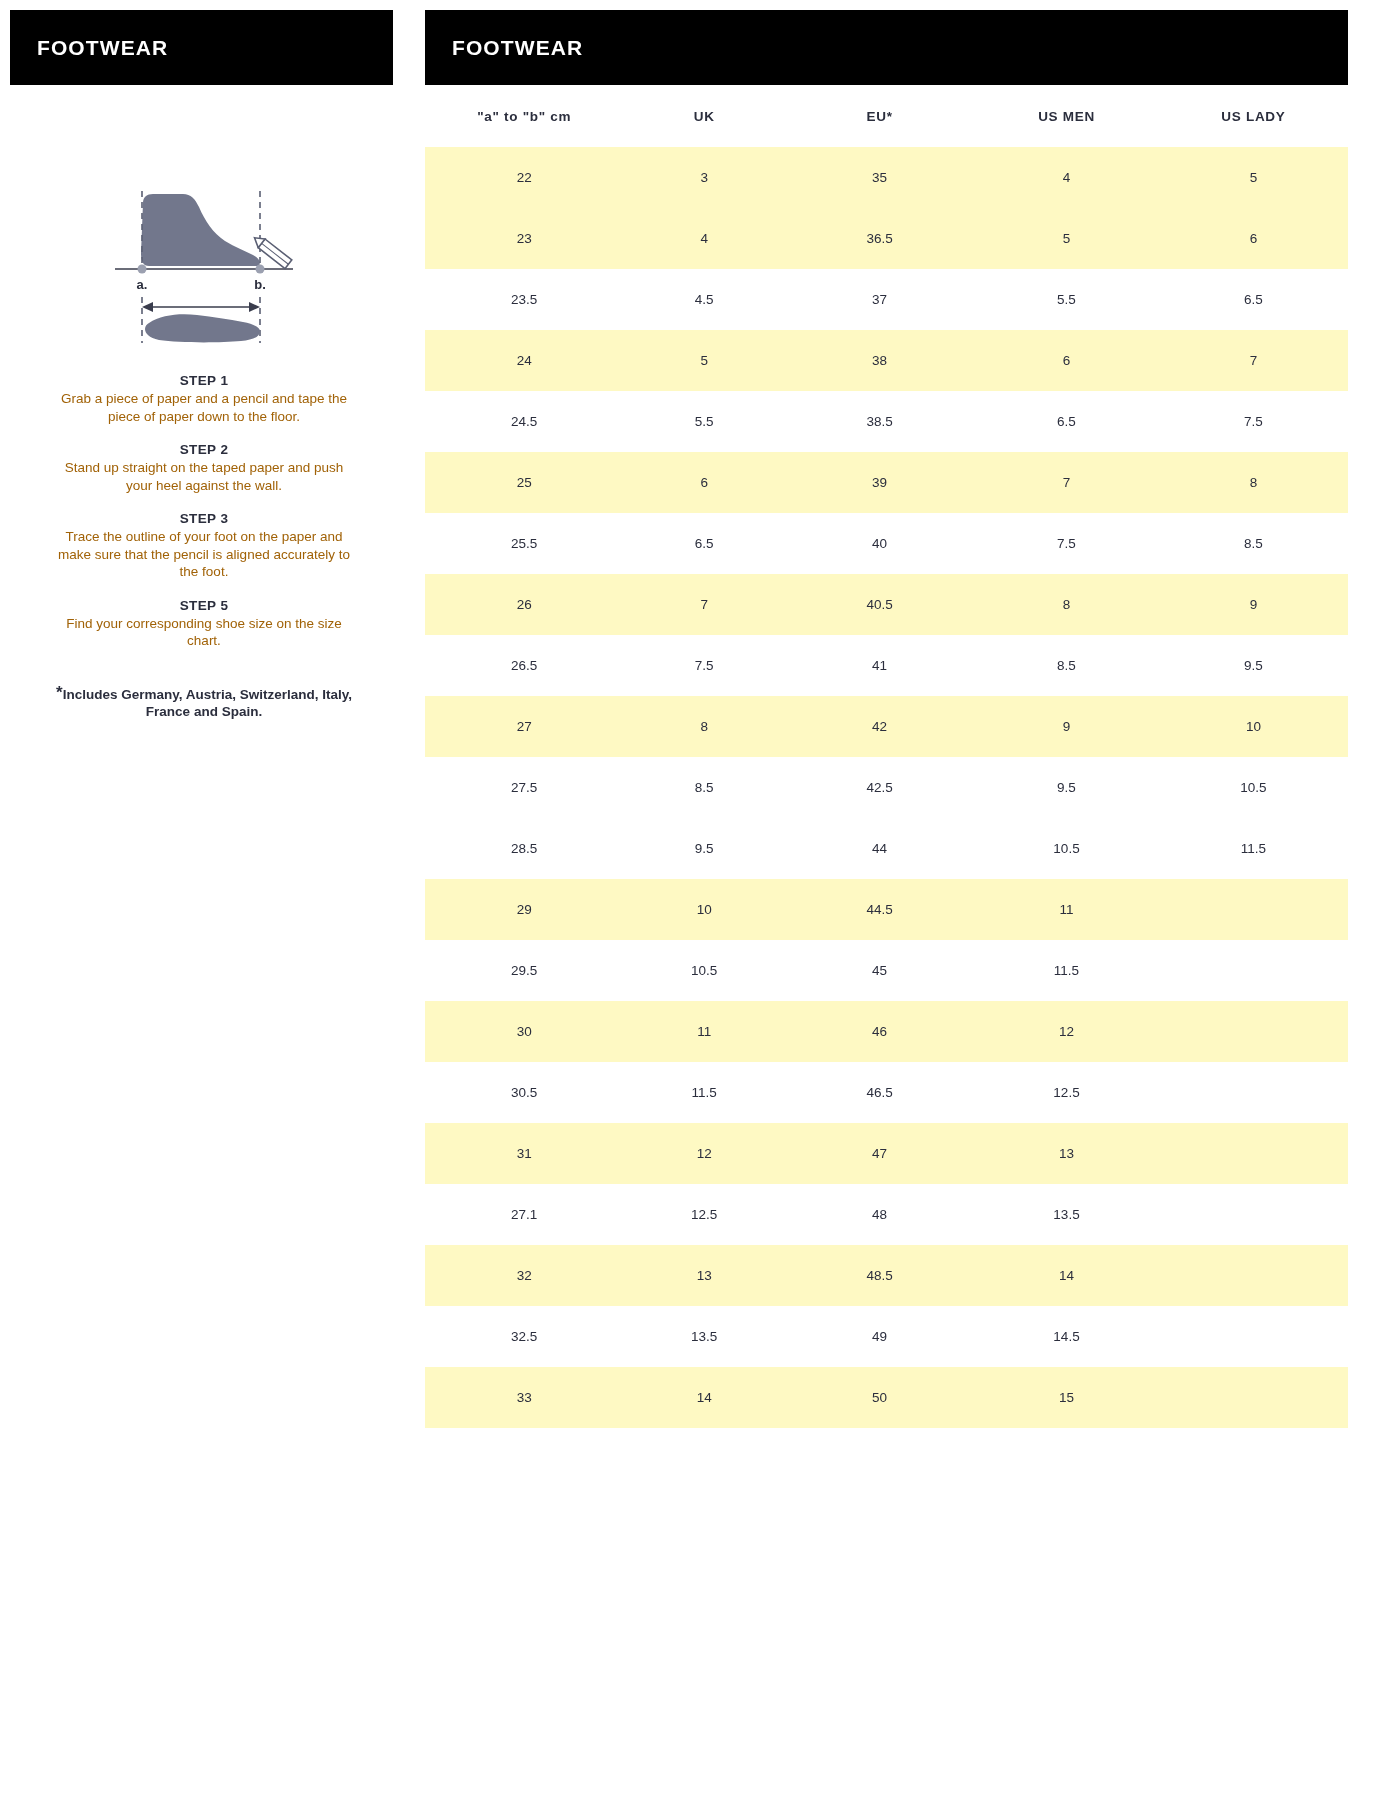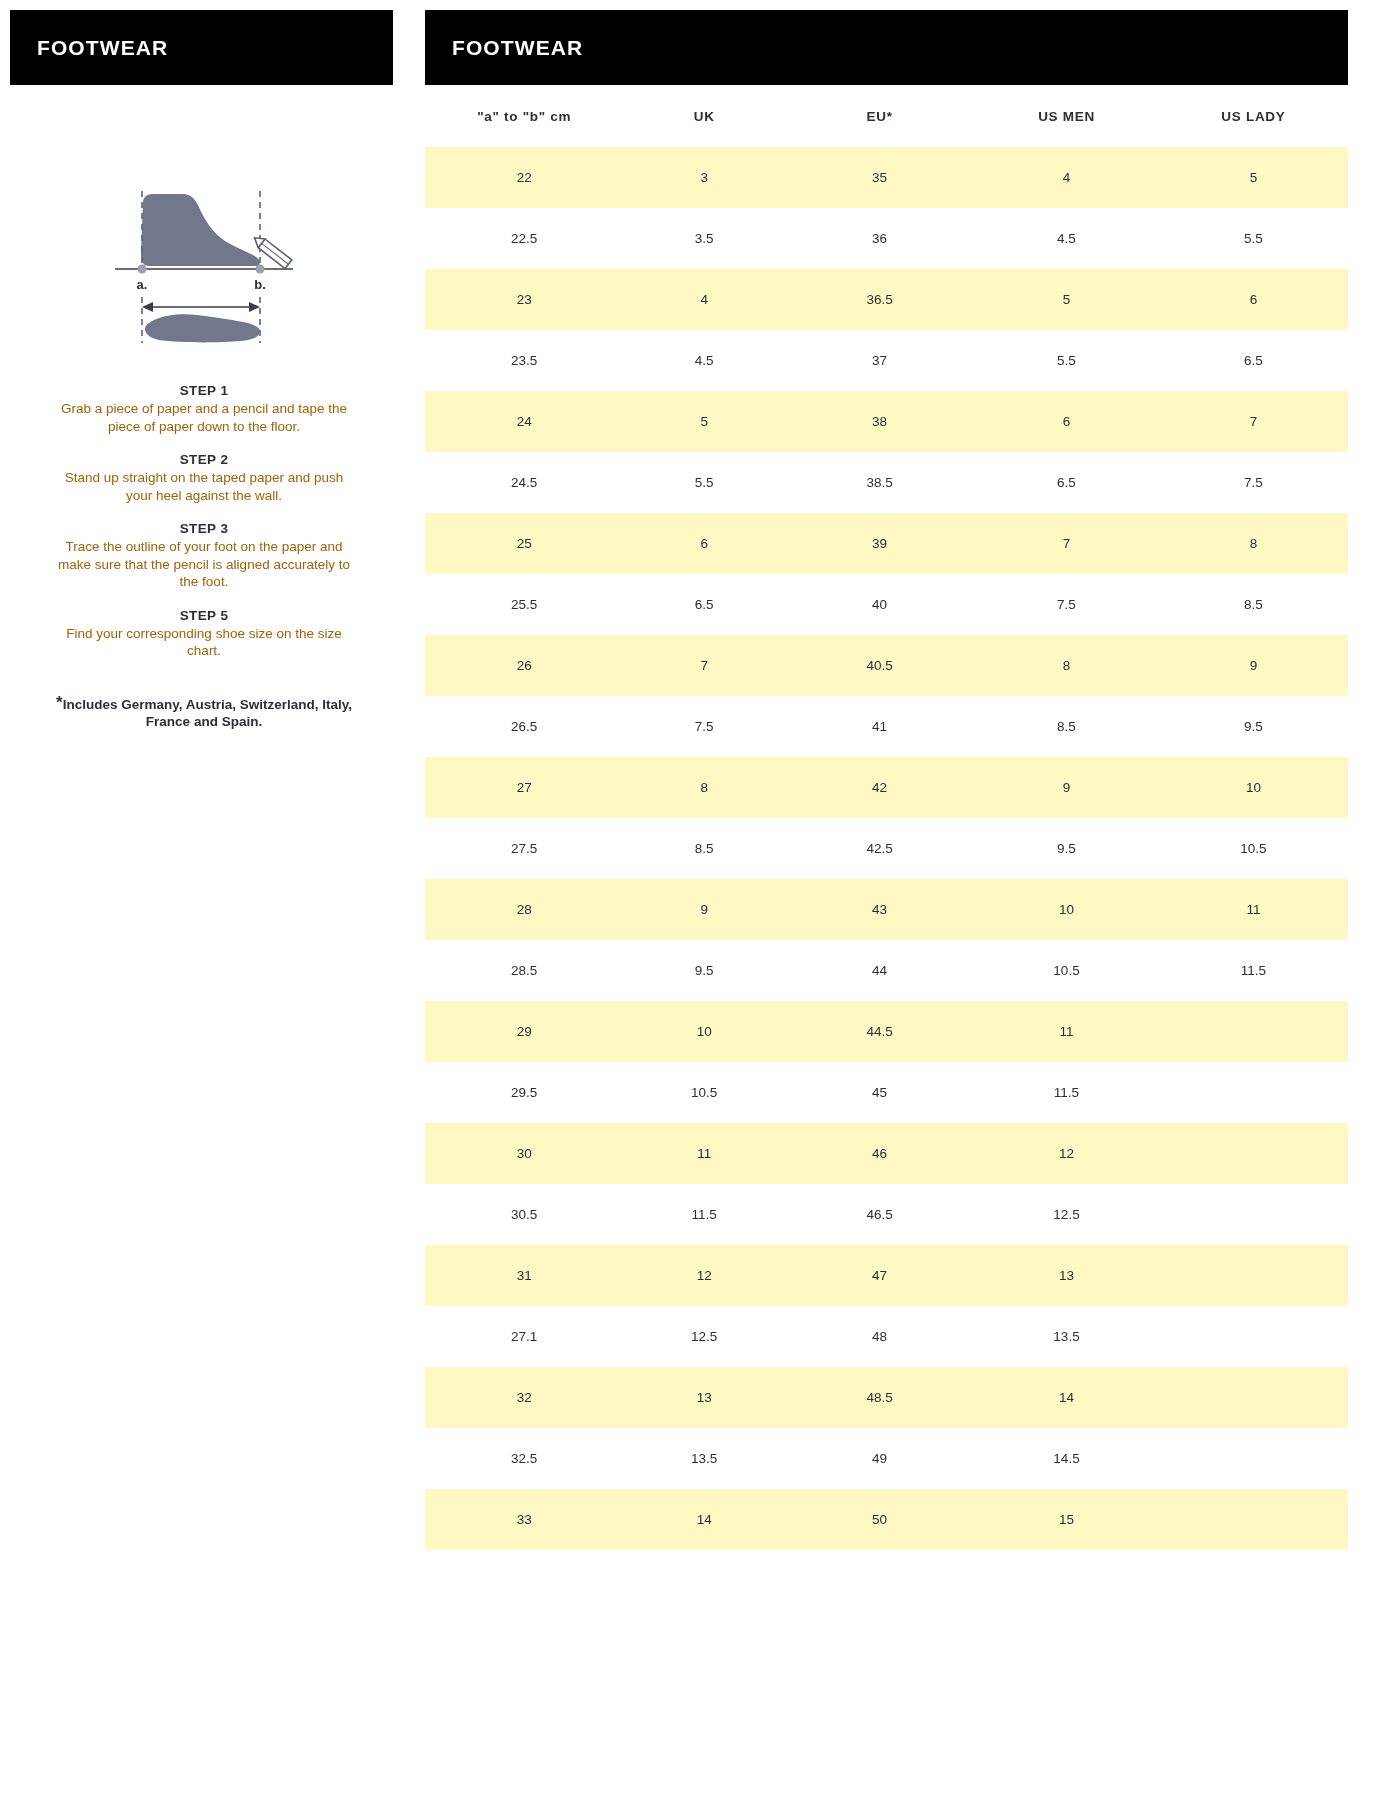--- a/index.html
+++ b/index.html
@@ -46,21 +46,21 @@
     padding: 0 50px;
     text-align: center;
   }
 
   .diagram {
     margin-top: 98px;
     display: flex;
     justify-content: center;
   }
 
-  .steps { margin-top: 40px; }
+  .steps { margin-top: 30px; }
 
   .step-block { margin-bottom: 17px; }
 
   .step-title {
     font-weight: 700;
     font-size: 13.5px;
     letter-spacing: .4px;
     margin-bottom: 2px;
     color: #2b2e3d;
   }
@@ -233,27 +233,20 @@
           </tr>
         </thead>
         <tbody id="table-body">
             <tr class="shaded">
               <td>22</td>
               <td>3</td>
               <td>35</td>
               <td>4</td>
               <td>5</td>
             </tr>
-            <tr>
-              <td>22.5</td>
-              <td>3.5</td>
-              <td>36</td>
-              <td>4.5</td>
-              <td>5.5</td>
-            </tr>
             <tr class="shaded">
               <td>23</td>
               <td>4</td>
               <td>36.5</td>
               <td>5</td>
               <td>6</td>
             </tr>
             <tr>
               <td>23.5</td>
               <td>4.5</td>
@@ -310,27 +303,20 @@
               <td>9</td>
               <td>10</td>
             </tr>
             <tr>
               <td>27.5</td>
               <td>8.5</td>
               <td>42.5</td>
               <td>9.5</td>
               <td>10.5</td>
             </tr>
-            <tr class="shaded">
-              <td>28</td>
-              <td>9</td>
-              <td>43</td>
-              <td>10</td>
-              <td>11</td>
-            </tr>
             <tr>
               <td>28.5</td>
               <td>9.5</td>
               <td>44</td>
               <td>10.5</td>
               <td>11.5</td>
             </tr>
             <tr class="shaded">
               <td>29</td>
               <td>10</td>

